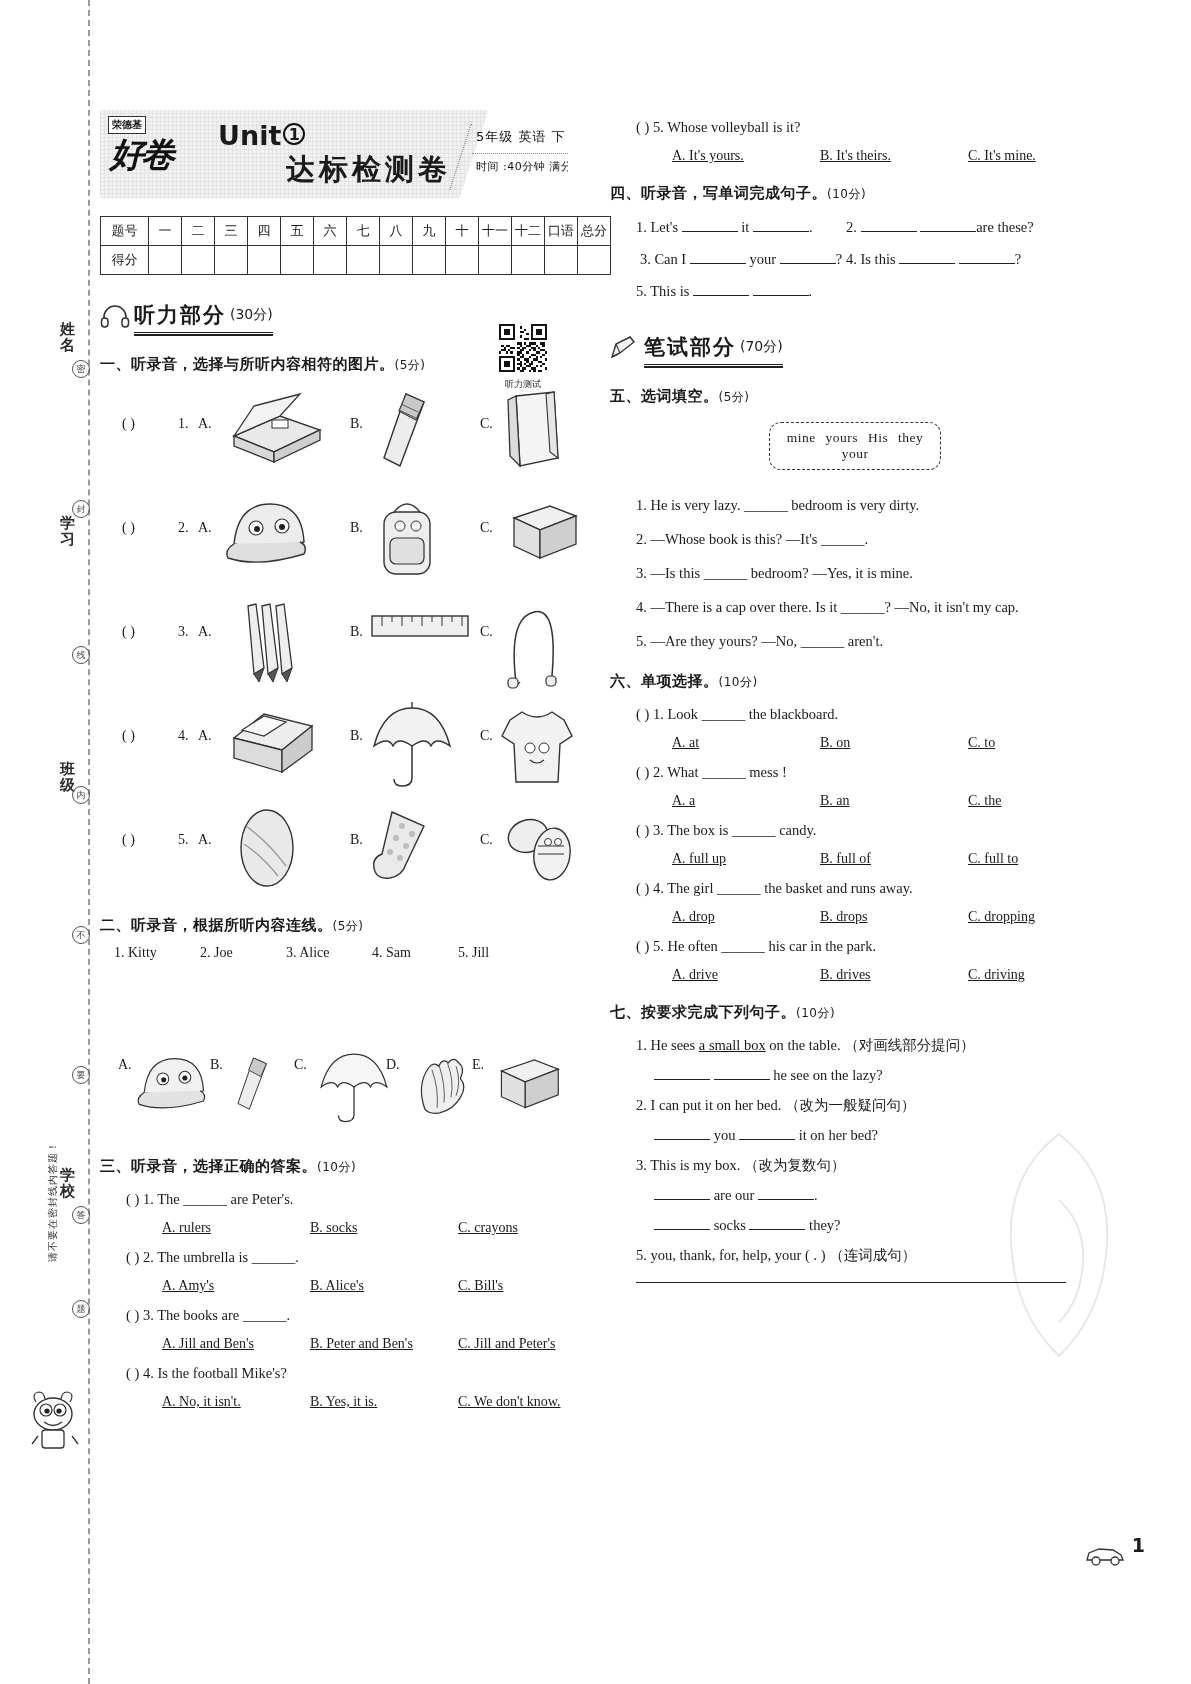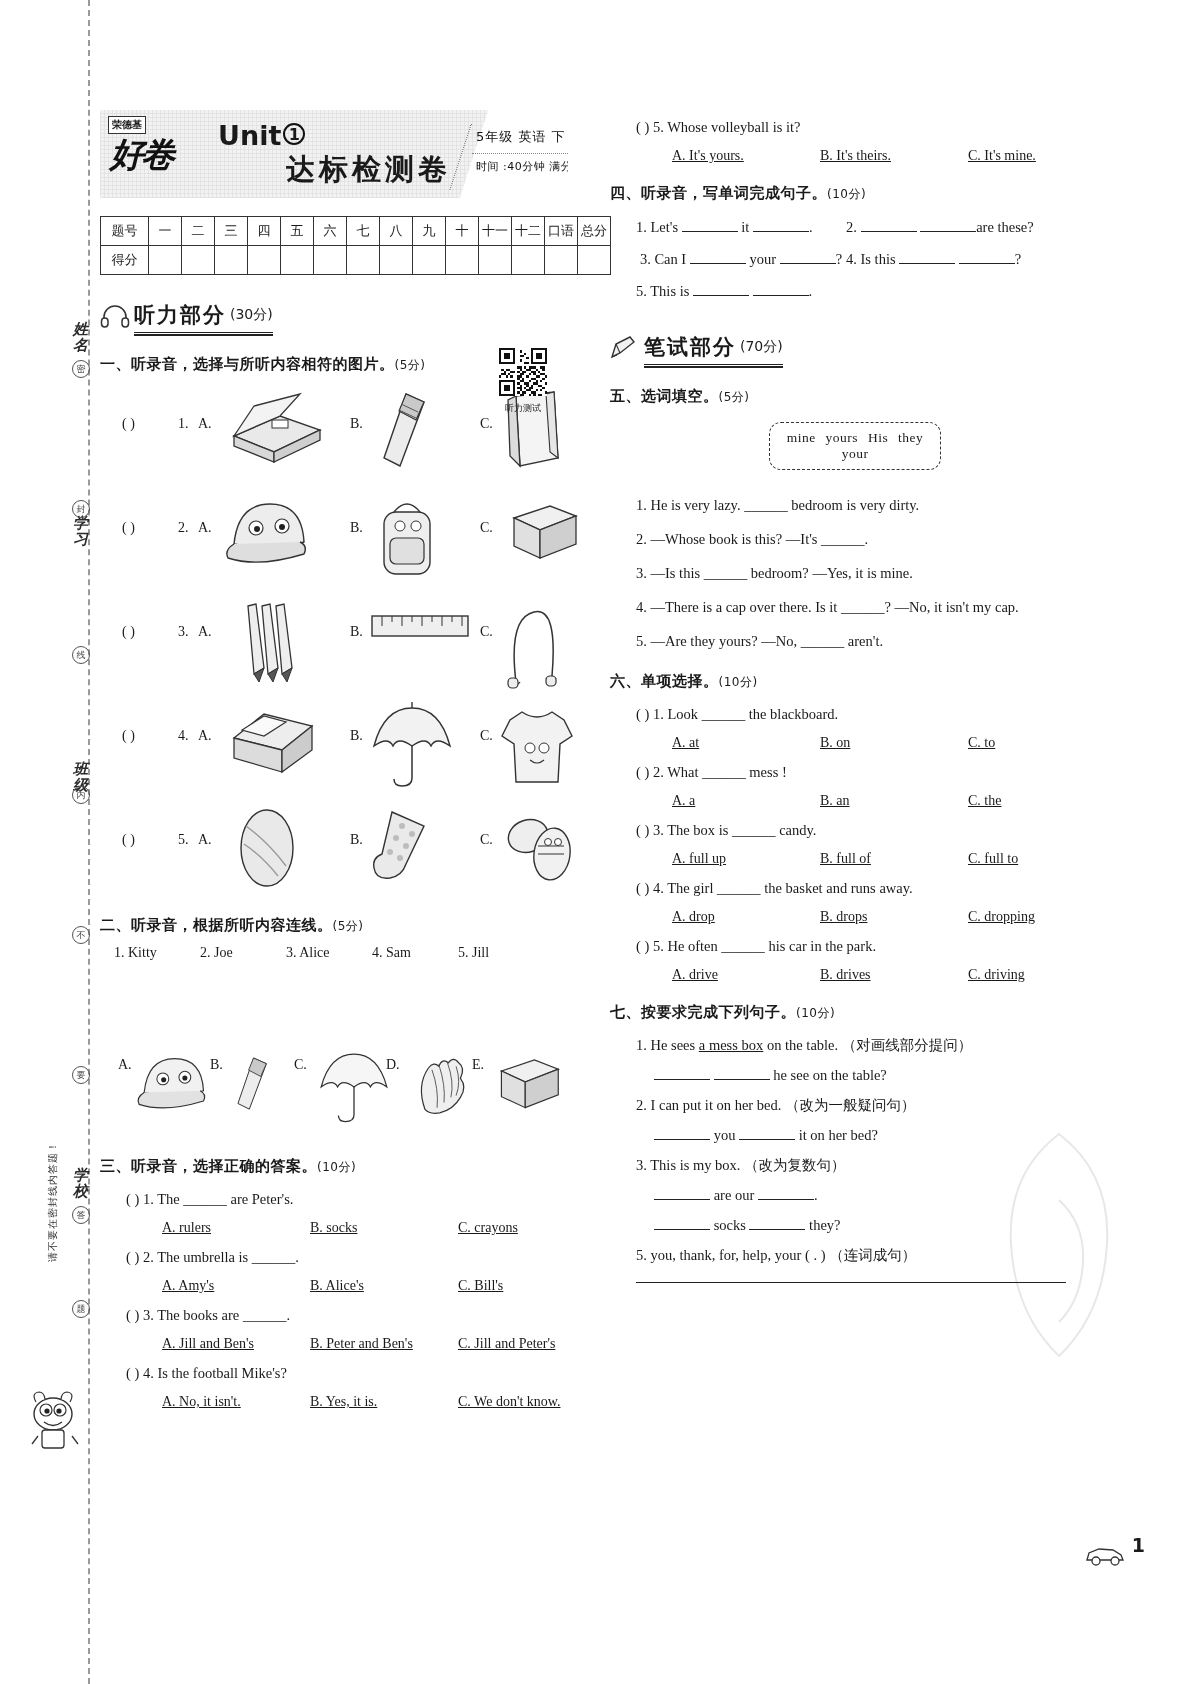--- a/index.html
+++ b/index.html
@@ -12,24 +12,24 @@
   }
   .page { position: relative; width: 1191px; height: 1684px; }
 
   
   .rail { position: absolute; left: 0; top: 0; width: 96px; height: 1684px; }
   .dashed-line {
     position: absolute; left: 88px; top: 0; width: 0; height: 1684px;
     border-left: 2px dashed #9a9a9a;
   }
   .rail-label {
-    position: absolute; left: 69px; width: 26px;
+    position: absolute; left: 56px; width: 26px;
     font-family: "DejaVu Sans", sans-serif;
     font-size: 15px; font-weight: bold; letter-spacing: 3px;
-    color: #2b2b2b; text-align: center; line-height: 1.05; font-style: italic;
+    color: #2b2b2b; text-align: center; line-height: 1.05;
   }
   .rail-seal {
     position: absolute; left: 72px; width: 18px; height: 18px;
     border: 1px solid #555; border-radius: 50%;
     font-size: 9px; text-align: center; line-height: 17px; color: #444;
   }
   .rail-note {
     position: absolute; left: 46px; top: 1262px;
     width: 170px; transform: rotate(-90deg); transform-origin: 0 0;
     font-family: "DejaVu Sans", sans-serif; font-size: 10px; color: #333;
@@ -164,21 +164,21 @@
   .word-bank {
     margin: 16px auto 18px auto; width: 172px; padding: 7px 10px;
     border: 1px dashed #333; border-radius: 12px;
     text-align: center; font-size: 13.5px; letter-spacing: 0.5px;
   }
   .word-bank span { margin: 0 3px; }
 
   .write-line { margin: 12px 0 4px 26px; width: 430px; border-bottom: 1px solid #222; height: 1px; }
 
   
-  .qr-wrap { position: absolute; left: 496px; top: 348px; width: 54px; text-align: center; }
+  .qr-wrap { position: absolute; left: 496px; top: 324px; width: 54px; text-align: center; }
   .qr { width: 48px; height: 48px; }
   .qr-cap { font-family: "DejaVu Sans", sans-serif; font-size: 9px; margin-top: 2px; }
 
   .page-num {
     position: absolute; right: 46px; bottom: 128px;
     font-family: "DejaVu Sans", sans-serif; font-size: 19px; font-weight: bold;
   }
   .car-icon { position: absolute; right: 64px; bottom: 118px; width: 44px; height: 22px; }
 
   .watermark {
@@ -773,27 +773,27 @@
         <span class="o">C. driving</span>
       </div>
     </div>
 
     <div class="q-head">
       <span>七、按要求完成下列句子。</span><span class="pts">(10分)</span>
     </div>
 
     <div class="q-line">
       <span>1.</span>
-      <span>He sees </span><span style="text-decoration:underline;">a mess box</span><span> on the table.</span>
+      <span>He sees </span><span style="text-decoration:underline;">a small box</span><span> on the table.</span>
       <span>（对画线部分提问）</span>
     </div>
     <div class="q-line" style="margin-left:44px;">
       <span class="blank b-md"></span>
       <span class="blank b-md"></span>
-      <span>he see on the table?</span>
+      <span>he see on the lazy?</span>
     </div>
 
     <div class="q-line">
       <span>2.</span>
       <span>I can put it on her bed.</span>
       <span>（改为一般疑问句）</span>
     </div>
     <div class="q-line" style="margin-left:44px;">
       <span class="blank b-md"></span>
       <span>you</span>

